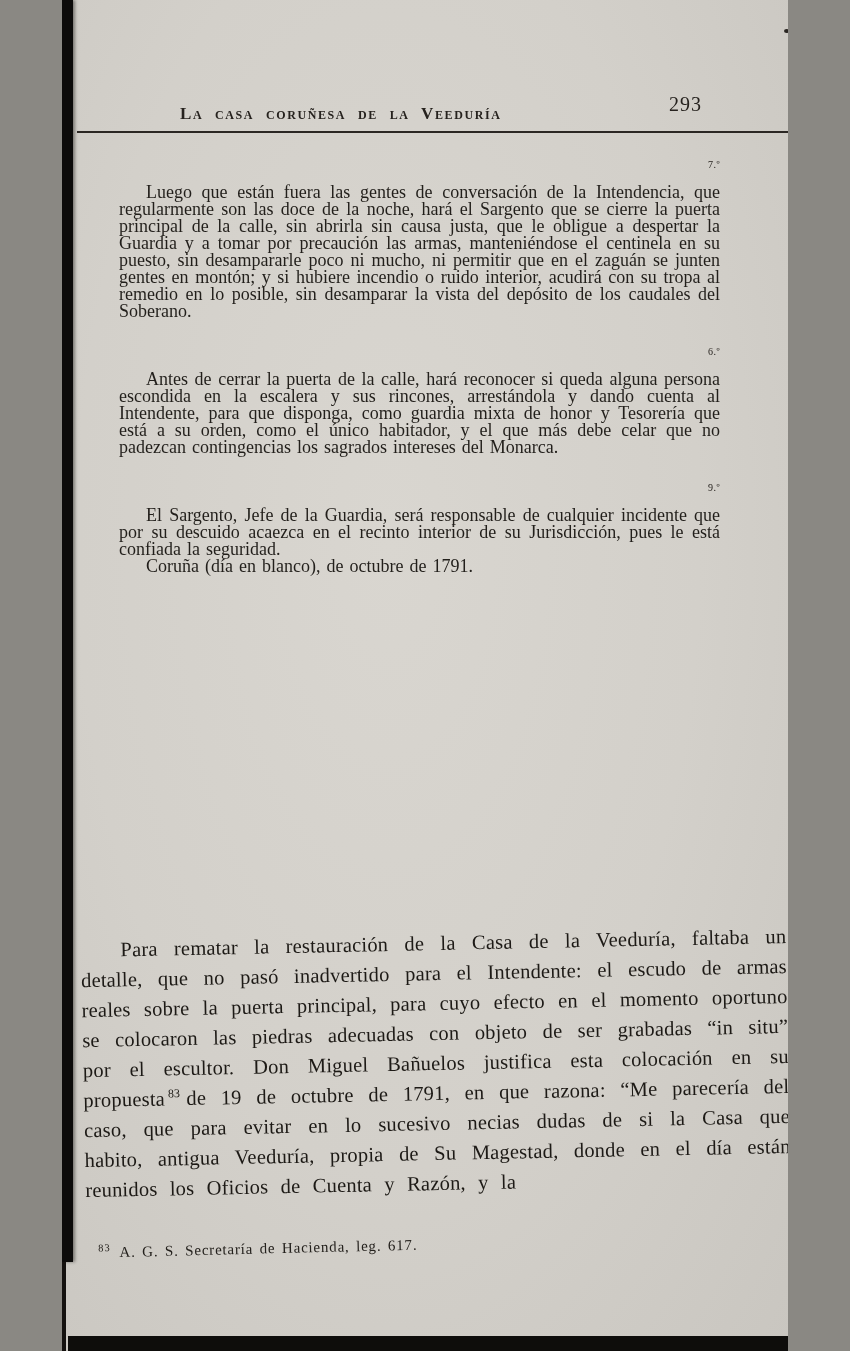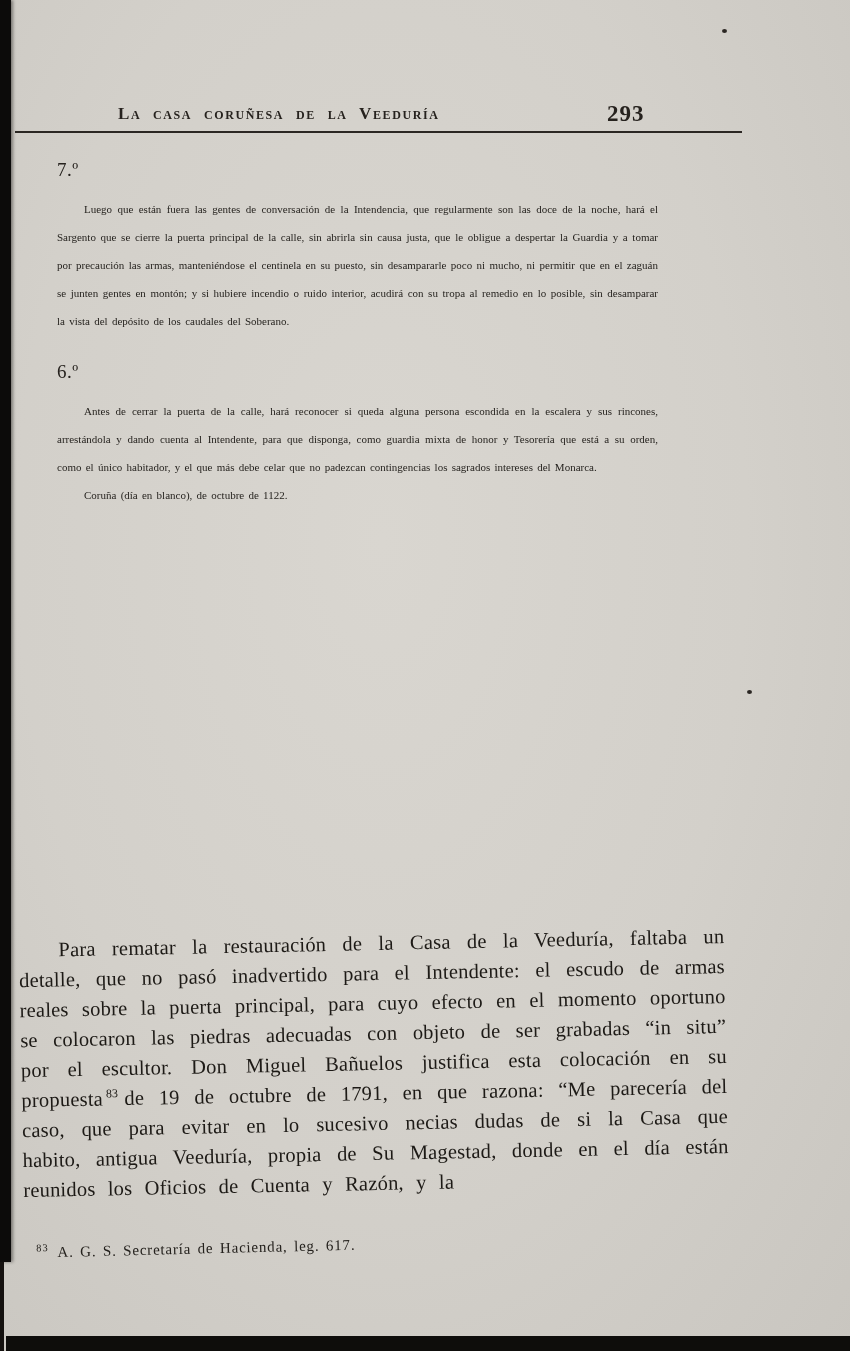--- a/index.html
+++ b/index.html
@@ -1,19 +1,19 @@
 <!DOCTYPE html>
 <html><head>
 <meta charset="utf-8">
 <style>
   * { margin: 0; padding: 0; box-sizing: border-box; }
   html, body { background: #8a8883; }
   .page {
     position: relative;
-    width: 850px;
+    width: 726px;
     height: 1351px;
     margin: 0 auto;
     background: radial-gradient(ellipse at 45% 40%, #d9d6d0 0%, #d3d0ca 55%, #c9c6c0 100%);
     overflow: hidden;
     font-family: "Liberation Serif", serif;
     color: #211e1a;
   }
   
   .edge-left {
     position: absolute; left: 0; top: 0; width: 11px; height: 1262px;
@@ -36,46 +36,45 @@
     position: absolute; left: 118px; top: 104px;
     font-variant: small-caps;
     font-weight: bold;
     font-size: 17px;
     letter-spacing: 1.6px;
     word-spacing: 6px;
     color: #26221e;
     white-space: nowrap;
   }
   .page-number {
-    position: absolute; left: 607px; top: 101px;
-    font-size: 23px;
+    position: absolute; left: 607px; top: 93px;
+    font-size: 20px;
     letter-spacing: 1px;
     color: #26221e;
-    font-weight: bold;
   }
   .header-rule {
     position: absolute; left: 15px; top: 131px;
     width: 727px; height: 2px;
     background: #2b2723;
   }
   
   .ordinance-column {
     position: absolute; left: 57px; top: 150px; width: 601px;
   }
   .sec-num {
-    text-align: left;
-    font-size: 19px;
+    text-align: right;
+    font-size: 10px;
     letter-spacing: 0.5px;
     margin: 26px 0 14px 0;
     color: #26221e;
   }
   .ordinance-column .sec-num.first { margin-top: 9px; }
   .ordinance-column p {
-    font-size: 11px;
-    line-height: 28px;
+    font-size: 18px;
+    line-height: 17px;
     text-align: justify;
     text-indent: 27px;
     word-spacing: 1.5px;
     color: #221f1b;
   }
   
   .closing {
     position: absolute; left: 18px; top: 921px; width: 706px;
     font-size: 20.5px;
     line-height: 30px;
@@ -125,24 +124,26 @@
       <div class="sec-num first">7.º</div>
       <p>Luego que están fuera las gentes de conversación de la Intendencia, que regularmente son las doce de la noche, hará el Sargento que se cierre la puerta principal de la calle, sin abrirla sin causa justa, que le obligue a despertar la Guardia y a tomar por precaución las armas, manteniéndose el centinela en su puesto, sin desampararle poco ni mucho, ni permitir que en el zaguán se junten gentes en montón; y si hubiere incendio o ruido interior, acudirá con su tropa al remedio en lo posible, sin desamparar la vista del depósito de los caudales del Soberano.</p>
     </section>
 
     <section>
       <div class="sec-num">6.º</div>
       <p>Antes de cerrar la puerta de la calle, hará reconocer si queda alguna persona escondida en la escalera y sus rincones, arrestándola y dando cuenta al Intendente, para que disponga, como guardia mixta de honor y Tesorería que está a su orden, como el único habitador, y el que más debe celar que no padezcan contingencias los sagrados intereses del Monarca.</p>
     </section>
 
     <section>
+      <div class="sec-num">9.º</div>
     </section>
 
     <section>
-      <p>Coruña (día en blanco), de octubre de 1122.</p>
+      <p>El Sargento, Jefe de la Guardia, será responsable de cualquier incidente que por su descuido acaezca en el recinto interior de su Jurisdicción, pues le está confiada la seguridad.</p>
+      <p>Coruña (día en blanco), de octubre de 1791.</p>
     </section>
 
   </div>
 
   <div class="closing"><span>Para rematar la restauración de la Casa de la Veeduría, faltaba un detalle, que no pasó inadvertido para el Intendente: el escudo de armas reales sobre la puerta principal, para cuyo efecto en el momento oportuno se colocaron las piedras adecuadas con objeto de ser grabadas “in situ” por el escultor. Don Miguel Bañuelos justifica esta colocación en su propuesta</span><sup>83</sup><span>de 19 de octubre de 1791, en que razona: “Me parecería del caso, que para evitar en lo sucesivo necias dudas de si la Casa que habito, antigua Veeduría, propia de Su Magestad, donde en el día están reunidos los Oficios de Cuenta y Razón, y la</span></div>
 
   <div class="footnote"><sup>83</sup><span>A. G. S. Secretaría de Hacienda, leg. 617.</span></div>
 
 </div>
 

